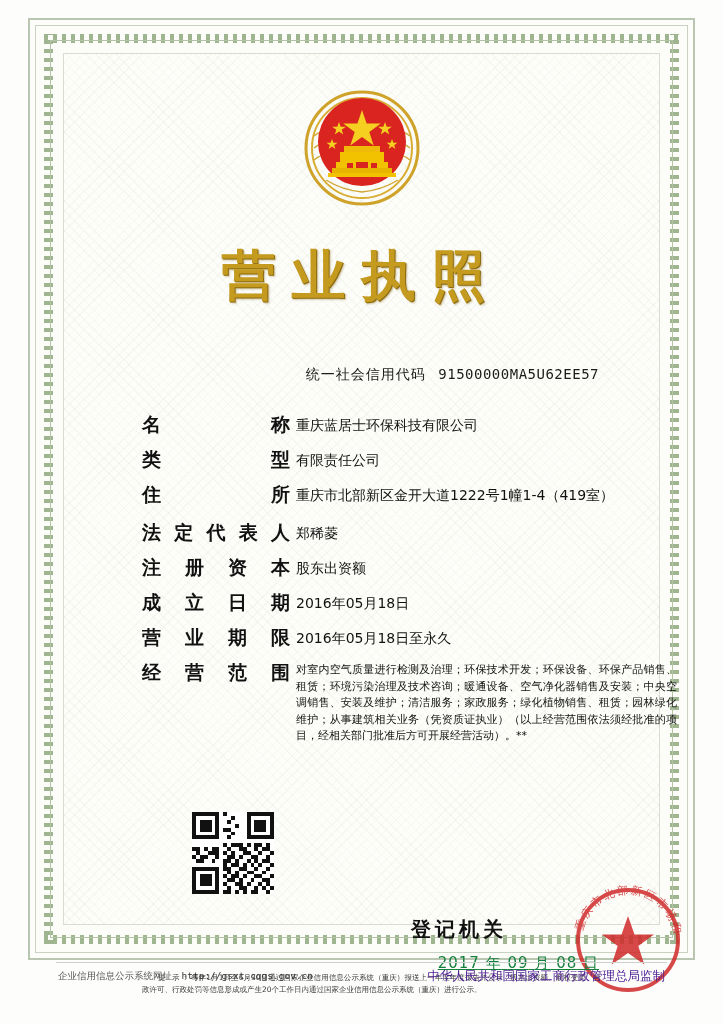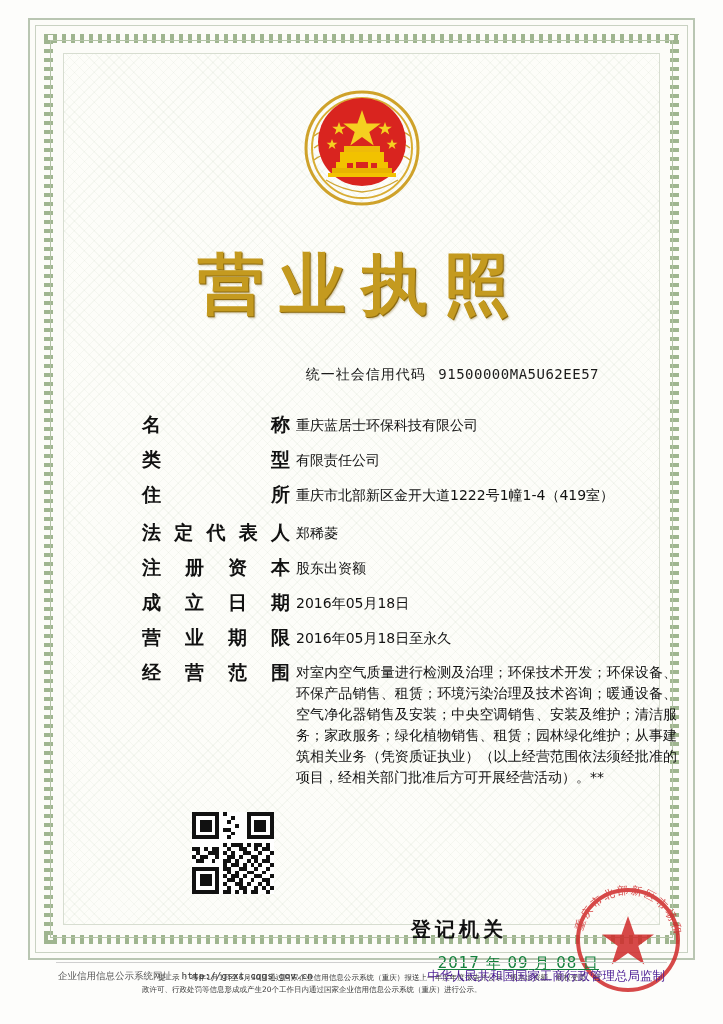--- a/index.html
+++ b/index.html
@@ -82,21 +82,21 @@
     transform: translateX(-50%);
     width: 140px; height: 140px;
   }
 
   
   .title {
     position: absolute;
     top: 186px;
     left: 0; right: 0;
     text-align: center;
-    font-size: 66px;
+    font-size: 54px;
     letter-spacing: 16px;
     font-weight: bold;
     color: #c49a1f;
     text-shadow: 1px 1px 0 #8d6b10, 2px 2px 2px rgba(120,90,10,.35);
     font-family: "DejaVu Serif", "Liberation Serif", serif;
   }
 
   
   .code-row {
     position: absolute;
@@ -141,21 +141,21 @@
   .field-label span { display: inline-block; }
   .field-value {
     font-size: 14px;
     color: #111;
     line-height: 1.45;
     flex: 1;
     font-family: "DejaVu Sans","Liberation Sans",sans-serif;
     padding-top: 3px;
   }
   .field-value.small {
-    font-size: 14px;
+    font-size: 11px;
     line-height: 1.5;
     text-align: justify;
     padding-top: 2px;
   }
   .field-row.tall { margin-bottom: 12px; }
 
   
   .qr {
     position: absolute;
     left: 128px;

